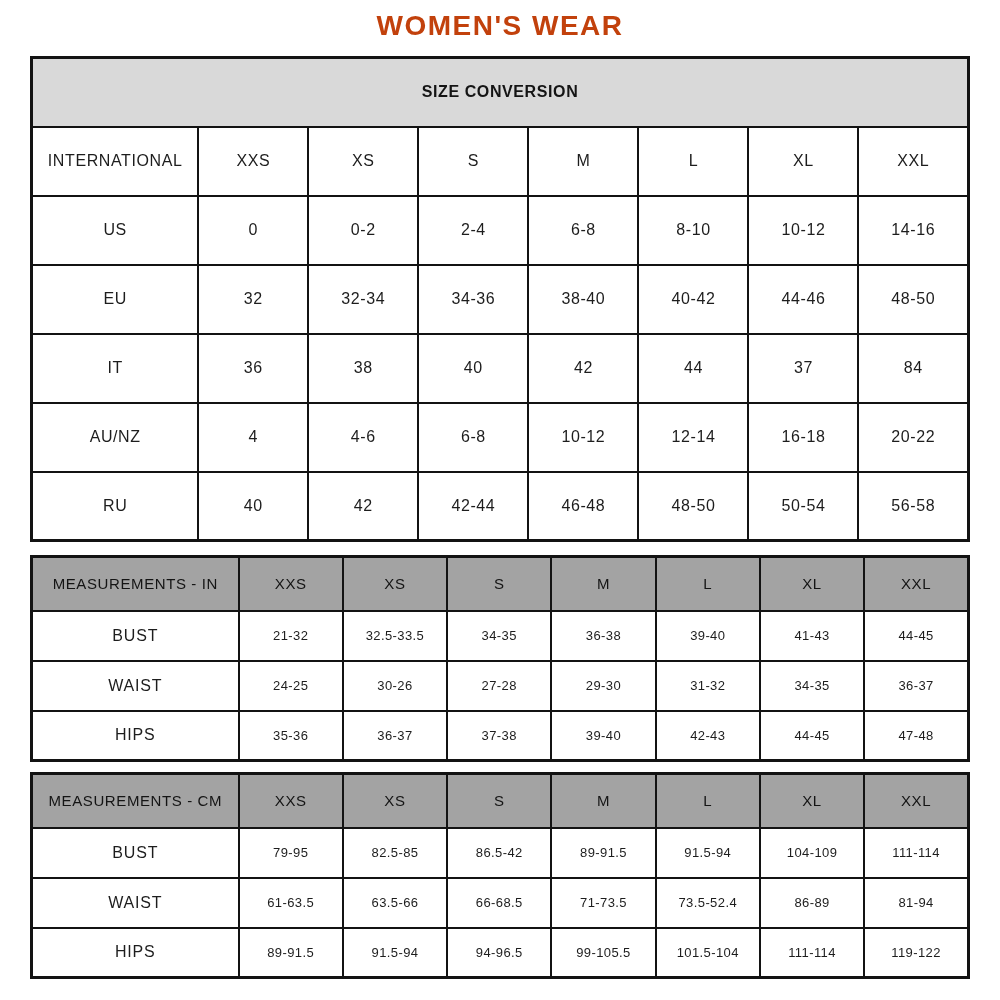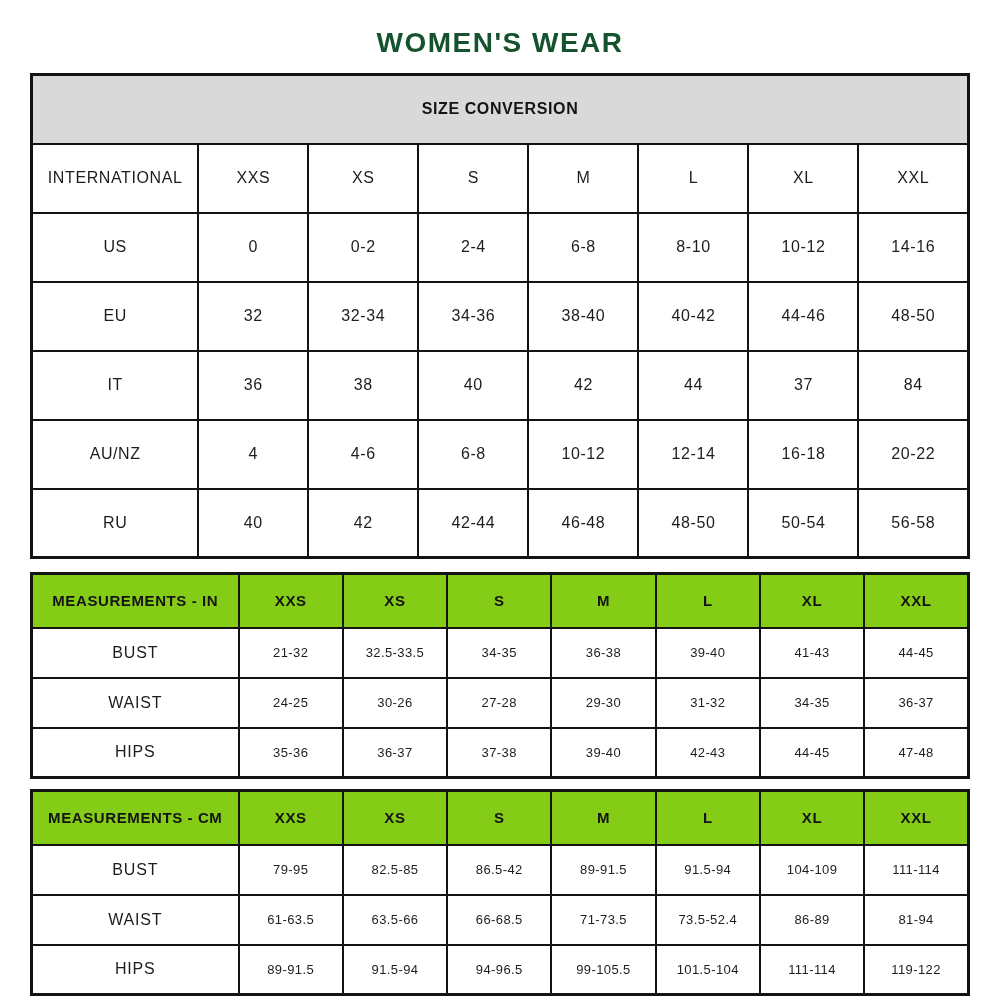--- a/index.html
+++ b/index.html
@@ -13,22 +13,22 @@
     width: 1000px;
     height: 1000px;
     padding: 0 30px 12px 30px;
     background: #ffffff;
   }
   .page-title {
     text-align: center;
     font-size: 28px;
     font-weight: bold;
     letter-spacing: 1.5px;
-    color: #14532d;
-    padding: 27px 0 14px 0;
+    color: #c2410c;
+    padding: 10px 0 14px 0;
   }
   table {
     width: 100%;
     border-collapse: collapse;
     table-layout: fixed;
     border: 3px solid #131313;
   }
   th, td {
     border: 2px solid #131313;
     text-align: center;
@@ -52,24 +52,24 @@
   .size-table tbody td {
     height: 69px;
     font-size: 16px;
     letter-spacing: 0.6px;
   }
   .size-table col.first { width: 17.8%; }
   
   .meas-table { margin-bottom: 10px; }
   .meas-table col.first { width: 22.1%; }
   .meas-table thead th {
-    background: #84cc16;
+    background: #a3a3a3;
     height: 54px;
     font-size: 15px;
-    font-weight: bold;
+    font-weight: normal;
     letter-spacing: 0.6px;
     color: #141414;
   }
   .meas-table tbody td {
     height: 50px;
     font-size: 13px;
     letter-spacing: 0.4px;
   }
   .meas-table tbody td.label-col {
     font-size: 16px;

